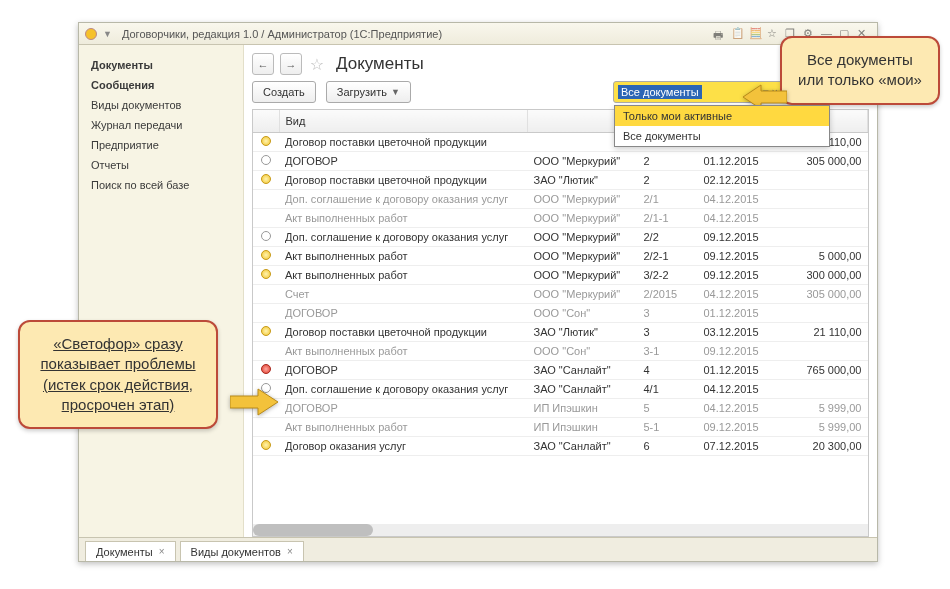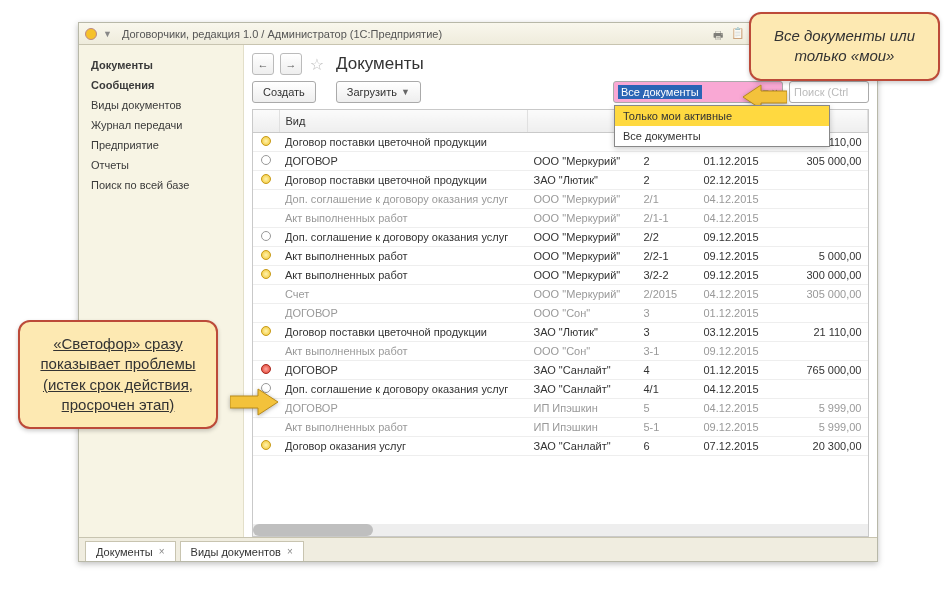--- a/index.html
+++ b/index.html
@@ -22,25 +22,25 @@
   .body { position: absolute; inset: 22px 0 24px 0; display: flex; }
   .sidebar { width: 165px; background: #f7f4e4; padding: 10px 12px; border-right: 1px solid #e3dfc9; }
   .side-item { padding: 4px 0; color: #3a3a3a; font-size: 11px; cursor: pointer; }
   .side-item.root { font-weight: bold; }
   .main { flex: 1; background: #fff; position: relative; display: flex; flex-direction: column; }
   .content-pad { padding: 8px 8px 0 8px; flex: 1; display: flex; flex-direction: column; }
   .head-row { display: flex; align-items: center; gap: 6px; margin-bottom: 6px; }
   .nav-btn { width: 22px; height: 22px; border:1px solid #bbb; background: linear-gradient(#fff,#eee); border-radius: 3px; display:flex;align-items:center;justify-content:center; color:#555; cursor:pointer; }
   .star { width: 18px; height:18px; color:#bbb; font-size:16px; display:flex;align-items:center;justify-content:center; }
   .page-title { font-size: 17px; color: #333; margin-left: 4px; }
-  .toolbar { display:flex; gap: 20px; margin-bottom: 6px; }
+  .toolbar { display:flex; gap: 10px; margin-bottom: 6px; }
   .btn { height: 22px; padding: 0 10px; border:1px solid #aaa; background: linear-gradient(#fff,#eee); border-radius: 3px; display:flex;align-items:center; gap:4px; cursor:pointer; font-size:11px; }
   .btn .caret { font-size:9px; color:#666; }
   .search-group { margin-left: auto; display:flex; gap:6px; position: relative; }
-  .combo { width: 170px; height: 22px; border:1px solid #aaa; background:#f9a8d4; border-radius:3px; display:flex; align-items:center; padding:0 4px; position: relative; }
+  .combo { width: 170px; height: 22px; border:1px solid #aaa; background:#fde047; border-radius:3px; display:flex; align-items:center; padding:0 4px; position: relative; }
   .combo .sel { background:#2b65b5; color:#fff; padding:1px 3px; font-size:11px; }
   .combo .dd { margin-left:auto; display:flex; align-items:center; gap:2px; color:#666; }
   .searchbox { width: 80px; height: 22px; border:1px solid #aaa; background:#fff; border-radius:3px; padding:0 4px; display:flex; align-items:center; color:#bbb; font-size:11px; overflow:hidden; }
   .dropdown {
     position:absolute; top: 23px; left:0; width: 216px; background:#fff;
     border:1px solid #888; box-shadow:0 2px 6px rgba(0,0,0,.2); z-index:50;
   }
   .dropdown .opt { padding: 4px 8px; font-size:11px; }
   .dropdown .opt.hl { background:#ffd940; }
   .table-wrap { flex:1; border:1px solid #c9c9c9; background:#fff; overflow:hidden; position:relative; }
@@ -312,21 +312,21 @@
           <span>Документы</span>
           <span class="x">×</span>
         </div>
       <div class="tab">
           <span>Виды документов</span>
           <span class="x">×</span>
         </div>
     </div>
   </div>
 
-  <div class="callout" style="right:10px; top:12px; width:191px;font-style:italic;">
+  <div class="callout" style="right:10px; top:36px; width:160px;">
     <span>Все документы или только «мои»</span>
   </div>
   <svg class="arrow-big" style="left:743px; top:82px; width:44px; height:30px;" viewBox="0 0 44 30">
     <polygon points="0,15 18,3 18,9 44,9 44,21 18,21 18,27" fill="#f3c23b" stroke="#b88a1a" stroke-width="1"></polygon>
   </svg>
 
   <div class="callout" style="left:18px; top:320px; width:200px;text-decoration:underline;">
     <span>«Светофор» сразу показывает проблемы (истек срок действия, просрочен этап)</span>
   </div>
   <svg class="arrow-big" style="left:230px; top:386px; width:48px; height:32px;" viewBox="0 0 48 32">

